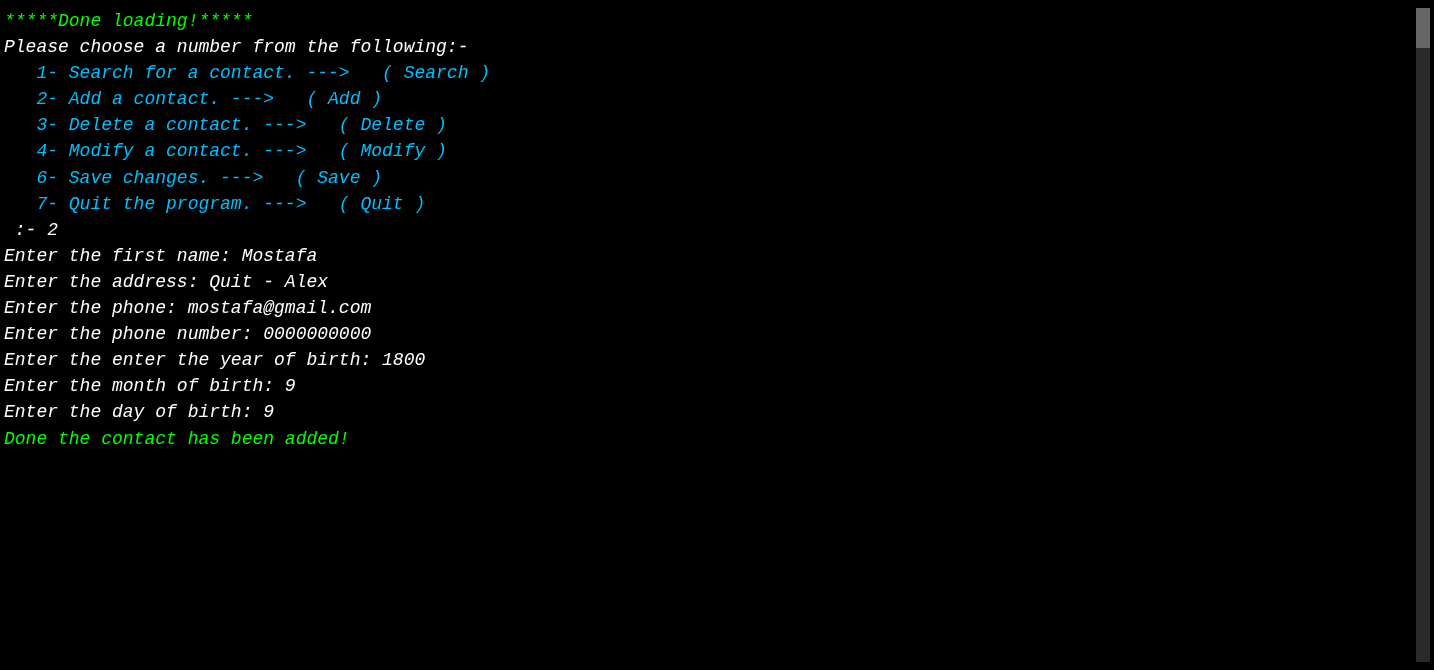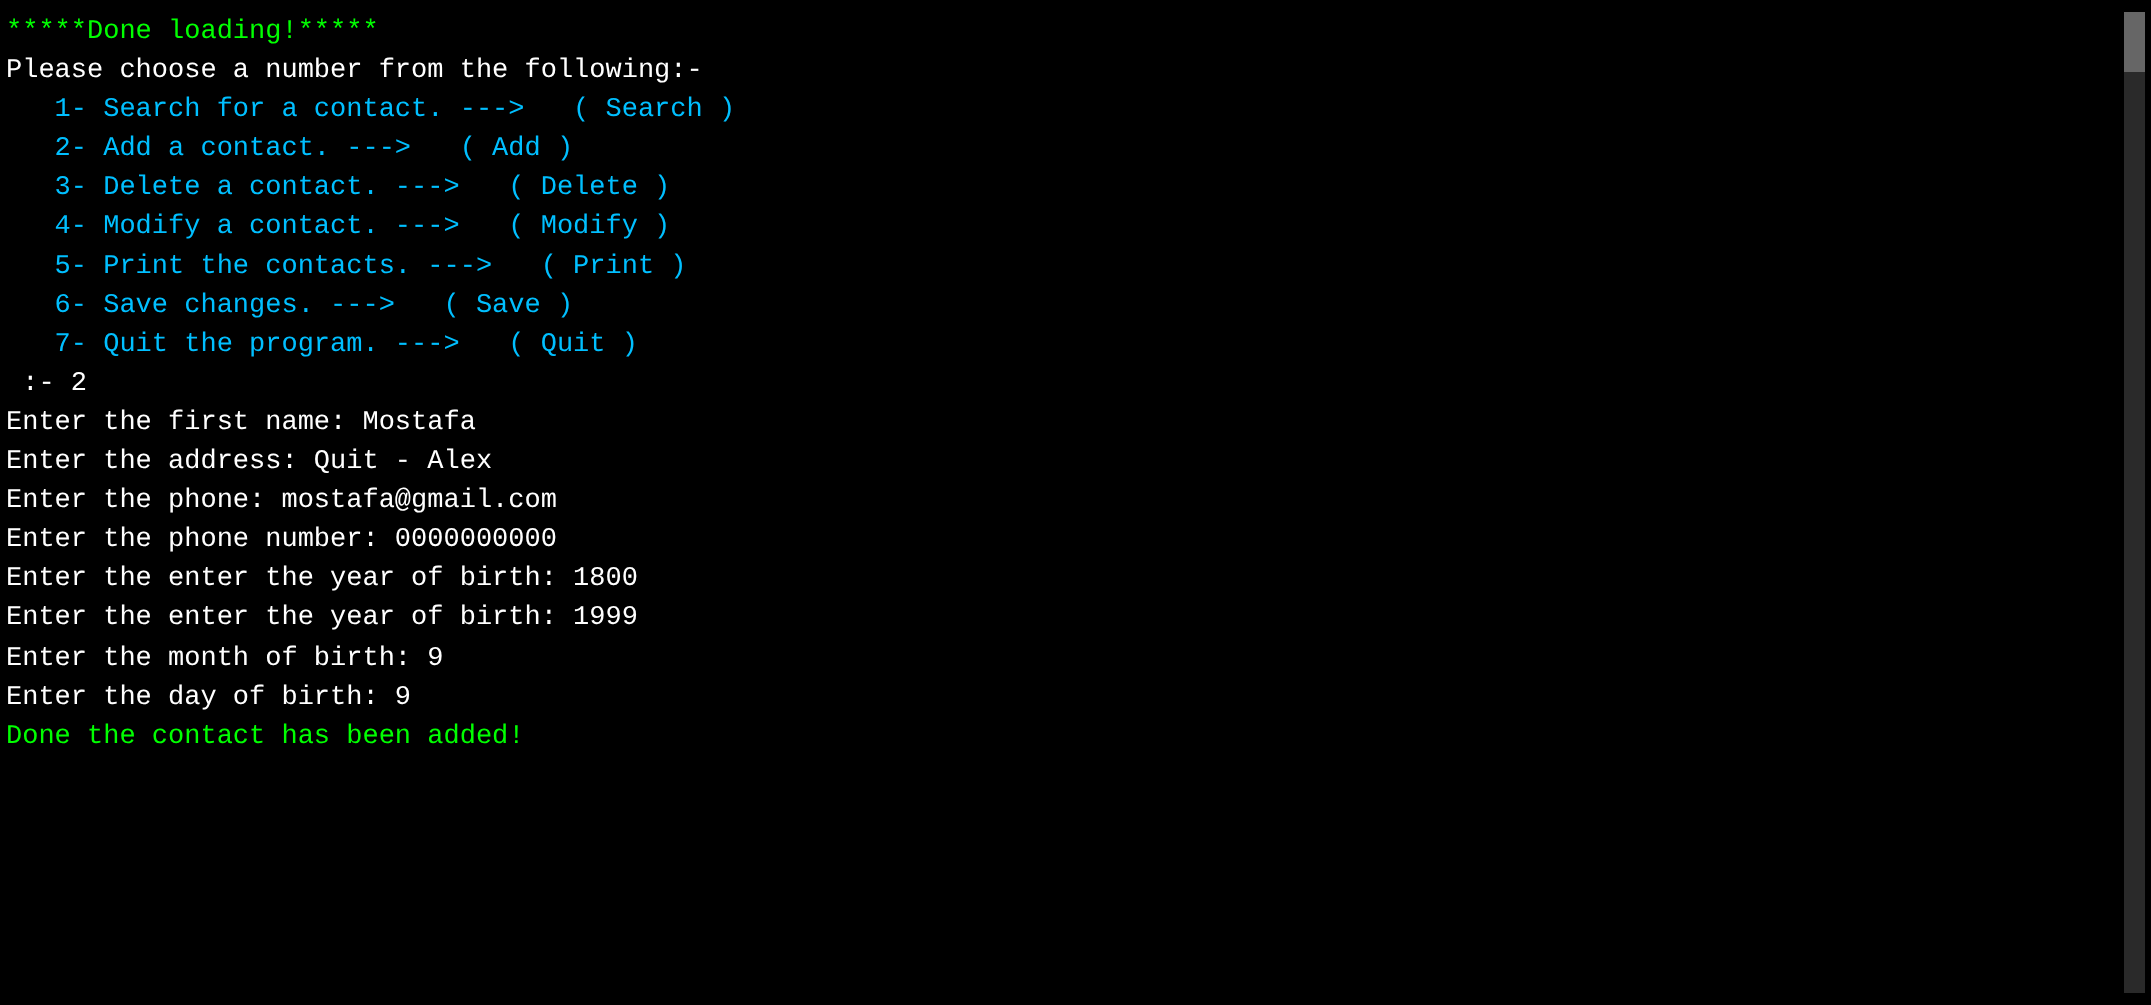--- a/index.html
+++ b/index.html
@@ -1,18 +1,19 @@
 <!DOCTYPE html>
 <html><head>
   <meta charset="utf-8">
   <style>
     * {
       margin: 0;
       padding: 0;
       box-sizing: border-box;
+      font-style: italic;
     }
     body {
       background-color: #000000;
       width: 1434px;
       height: 670px;
       overflow: hidden;
       font-family: 'Courier New', Courier, monospace;
       font-size: 18px;
       line-height: 1.45;
       padding: 8px 4px;
@@ -50,31 +51,29 @@
 <body>
 
 <div class="terminal">
   <div id="lines-container">
       <span class="line green">*****Done loading!*****</span>
       <span class="line white">Please choose a number from the following:-</span>
       <span class="line blue">   1- Search for a contact. ---&gt;   ( Search )</span>
       <span class="line blue">   2- Add a contact. ---&gt;   ( Add )</span>
       <span class="line blue">   3- Delete a contact. ---&gt;   ( Delete )</span>
       <span class="line blue">   4- Modify a contact. ---&gt;   ( Modify )</span>
-      <span class="line blue">   5- Print the contacts. ---&gt;   ( Print )</span>
       <span class="line blue">   6- Save changes. ---&gt;   ( Save )</span>
       <span class="line blue">   7- Quit the program. ---&gt;   ( Quit )</span>
       <span class="line white"></span>
       <span class="line white"> :- 2</span>
       <span class="line white">Enter the first name: Mostafa</span>
       <span class="line white">Enter the address: Quit - Alex</span>
       <span class="line white">Enter the phone: mostafa@gmail.com</span>
       <span class="line white">Enter the phone number: 0000000000</span>
       <span class="line white">Enter the enter the year of birth: 1800</span>
-      <span class="line white">Enter the enter the year of birth: 1999</span>
       <span class="line white">Enter the month of birth: 9</span>
       <span class="line white">Enter the day of birth: 9</span>
       <span class="line green">Done the contact has been added!</span>
     </div>
   <div class="scrollbar">
     <div class="scrollbar-thumb"></div>
   </div>
 </div>
 
 </body></html>

